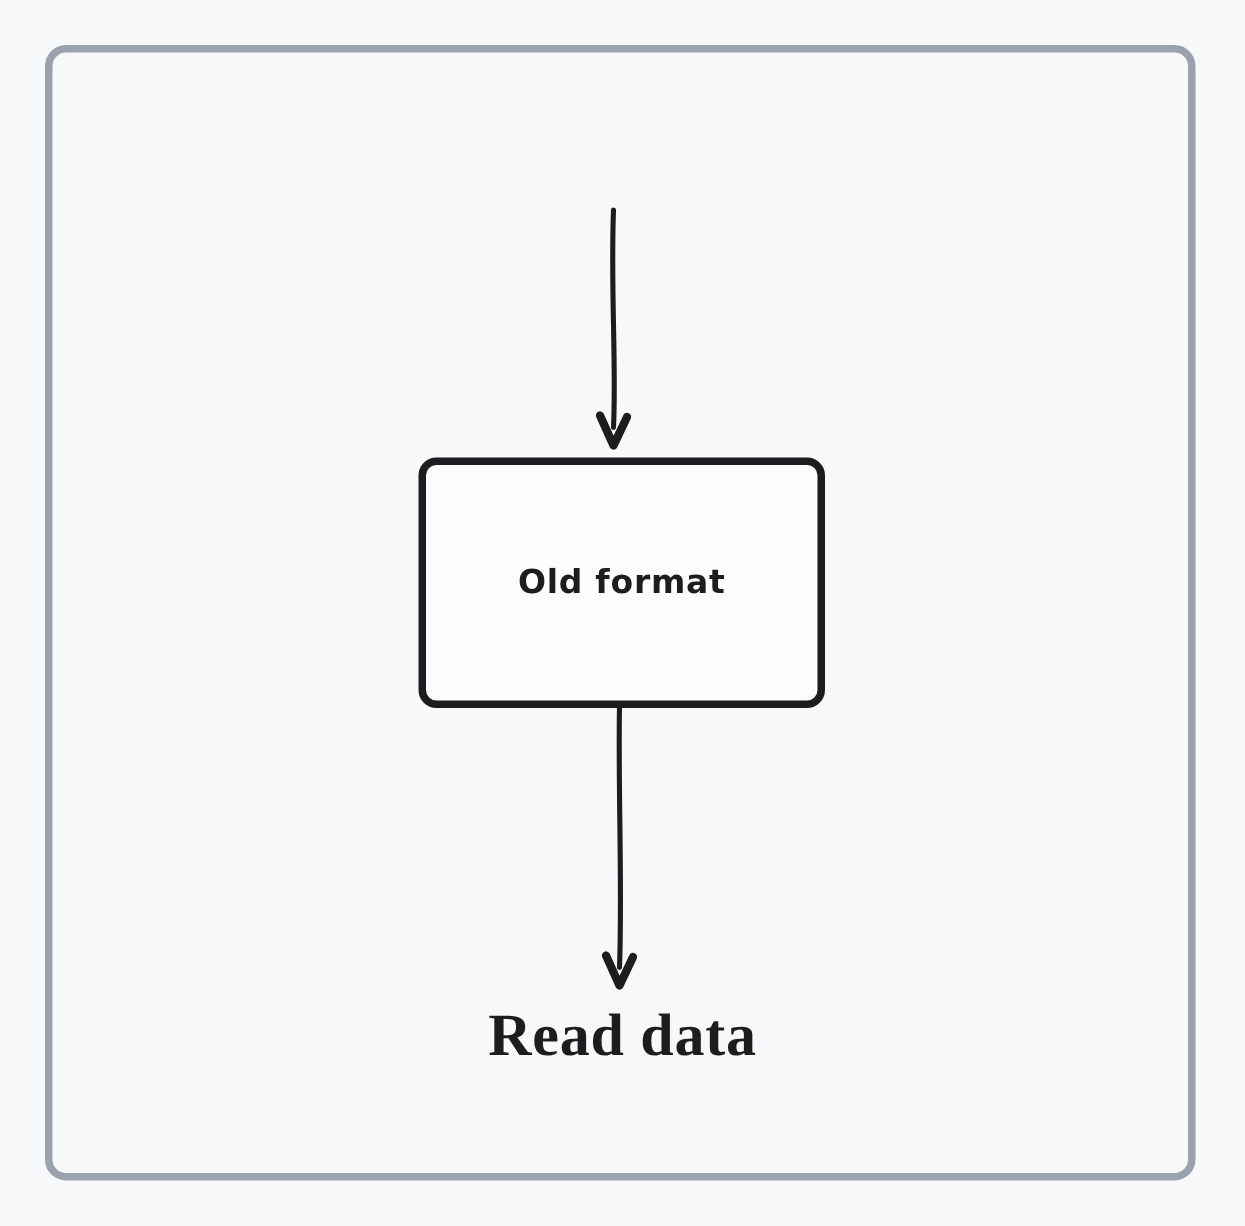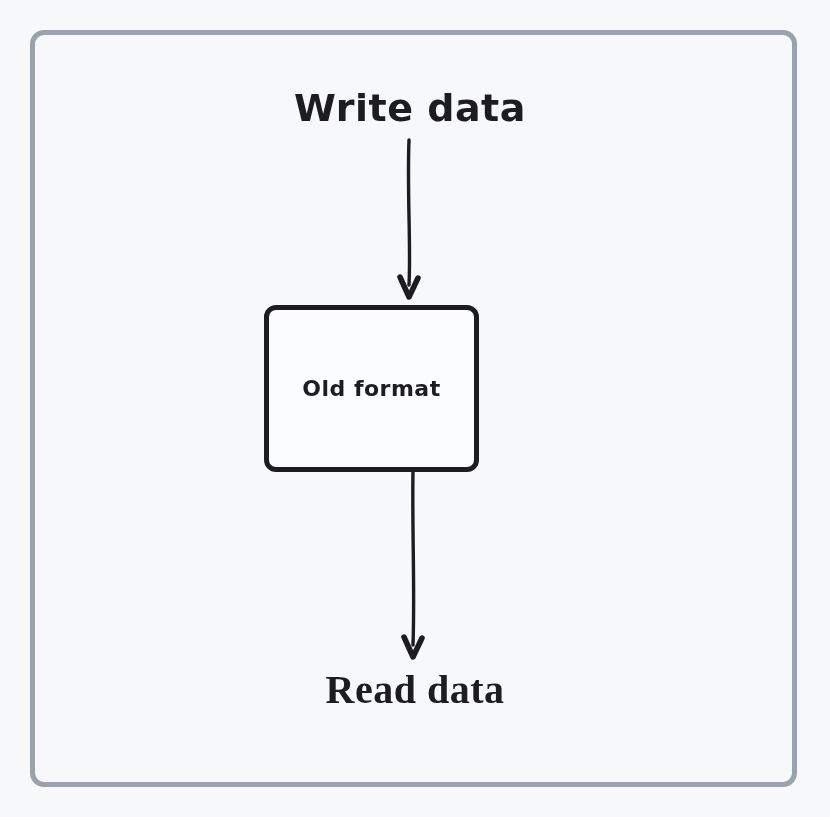--- a/index.html
+++ b/index.html
@@ -22,41 +22,40 @@
     border-radius:14px;
     background:transparent;
   }
   .label{
     position:absolute;text-align:center;font-weight:700;
     color:var(--stroke);letter-spacing:0.5px;white-space:nowrap;
   }
   .label.title{left:250px;top:88px;width:320px;font-size:38px;line-height:1.1;}
   .label.footer{left:255px;top:668px;width:320px;font-size:40px;line-height:1.1;font-family:Liberation Serif, serif;}
   .node{
-    position:absolute;left:264px;top:305px;width:215px;height:167px;
+    position:absolute;left:279px;top:305px;width:271px;height:167px;
     border:5px solid var(--stroke);
     border-radius:12px;
     background:var(--node-fill);
     display:flex;align-items:center;justify-content:center;
   }
   .node-label{
     font-size:22px;font-weight:700;color:var(--stroke);letter-spacing:0.5px;
   }
   .arrow{position:absolute;color:var(--stroke);}
   .arrow.arrow-write{left:396px;top:138px;}
   .arrow.arrow-read{left:400px;top:470px;}
 </style>
 </head>
 <body>
 
 <div class="canvas">
 
   <div class="frame"></div>
 
-  <div class="label title">Write data</div>
 
   <svg class="arrow arrow-write" width="26" height="164" viewBox="0 0 26 164" aria-hidden="true">
     <path d="M13 2 C 11 55, 15 105, 13 147" fill="none" stroke="currentColor" stroke-width="3.4" stroke-linecap="round"></path>
     <path d="M4 139 L13 159 L22 140" fill="none" stroke="currentColor" stroke-width="5.5" stroke-linecap="round" stroke-linejoin="round"></path>
   </svg>
 
   <div class="node">
     <span class="node-label">Old format</span>
   </div>
 

